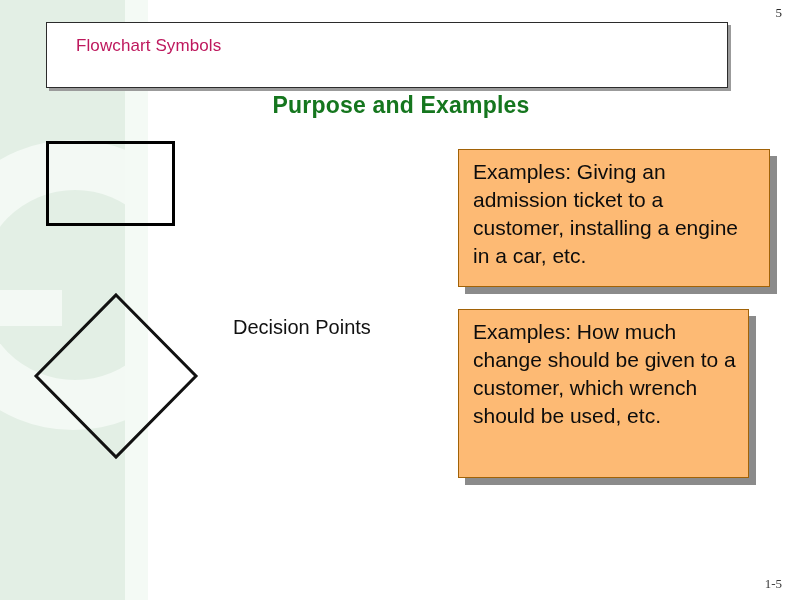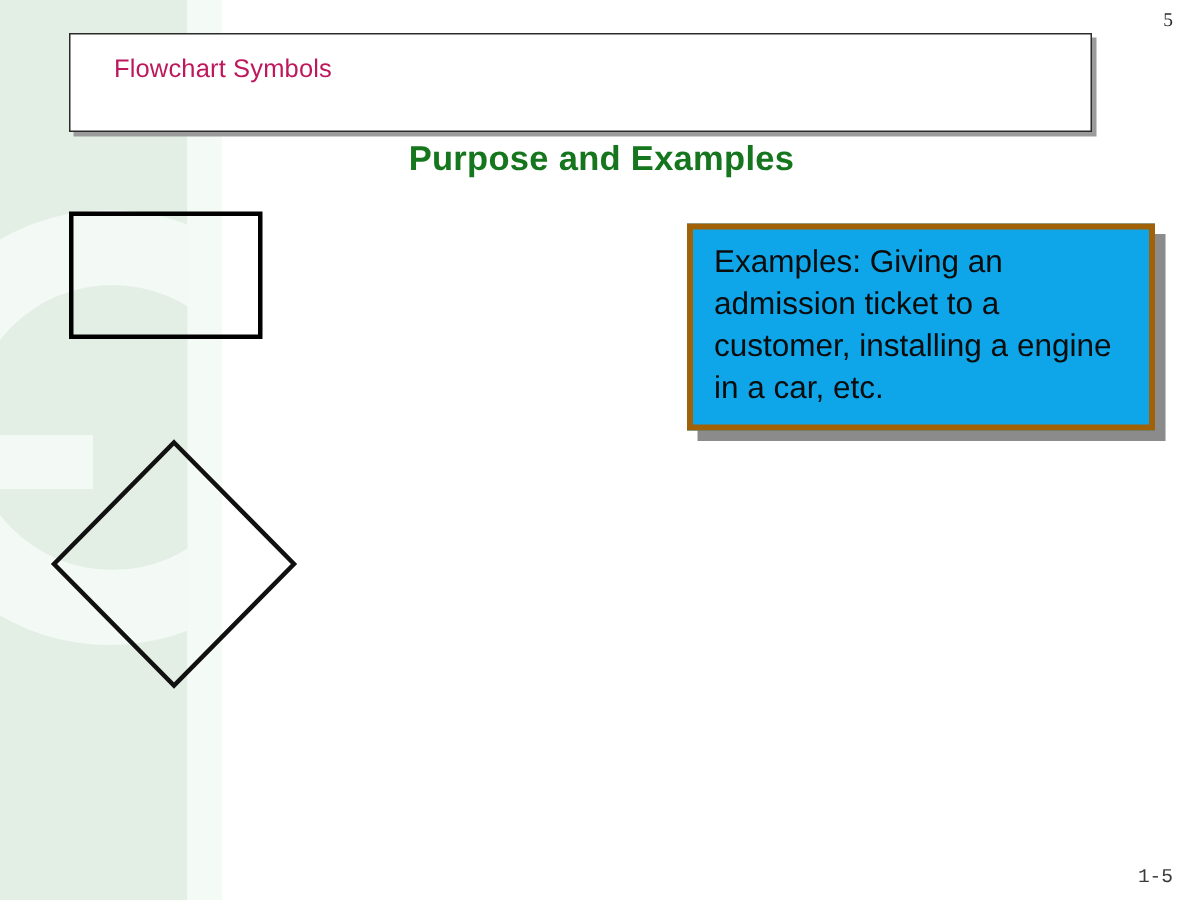--- a/index.html
+++ b/index.html
@@ -60,21 +60,21 @@
   .slide-number-top {
     position: absolute;
     right: 18px; top: 5px;
     font-family: "Liberation Serif", serif;
     font-size: 13px;
     color: #2a2a2a;
   }
   .slide-number-bottom {
     position: absolute;
     right: 18px; bottom: 8px;
-    font-family: Liberation Mono, monospace;
+    font-family: Liberation Serif, serif;
     font-size: 13px;
     color: #3a3a3a;
   }
 
   
   .title-box {
     position: absolute;
     left: 46px; top: 22px;
     width: 682px; height: 66px;
     background: #ffffff;
@@ -125,22 +125,22 @@
     font-size: 20px;
     color: #111111;
     white-space: nowrap;
   }
   .label-tasks  { left: 202px; top: 157px; }
   .label-decision { left: 233px; top: 316px; }
 
   
   .callout {
     position: absolute;
-    background: #0ea5e9;
-    border: 4px solid #a16207;
+    background: #fdba74;
+    border: 1px solid #a16207;
     box-sizing: border-box;
     box-shadow: 7px 7px 0 #8b8b8b;
     padding: 8px 12px 24px 14px;
     font-size: 21px;
     line-height: 1.33;
     color: #0c0c0c;
   }
   .callout-1 {
     left: 458px; top: 149px;
     width: 312px; height: 138px;
@@ -171,14 +171,16 @@
   <div class="heading">Purpose and Examples</div>
 
   <div class="symbol-rect"></div>
   <div class="callout callout-1">Examples: Giving an admission ticket to a customer, installing a engine in a car, etc.</div>
 
   <div class="symbol-diamond">
     <svg width="166" height="168" viewBox="0 0 166 168" xmlns="http://www.w3.org/2000/svg">
       <polygon points="83,3 163,84 83,165 3,84" fill="none" stroke="#111111" stroke-width="3"></polygon>
     </svg>
   </div>
+  <div class="label label-decision">Decision Points</div>
+  <div class="callout callout-2">Examples: How much change should be given to a customer, which wrench should be used, etc.</div>
 
 </div>
 
 </body></html>

